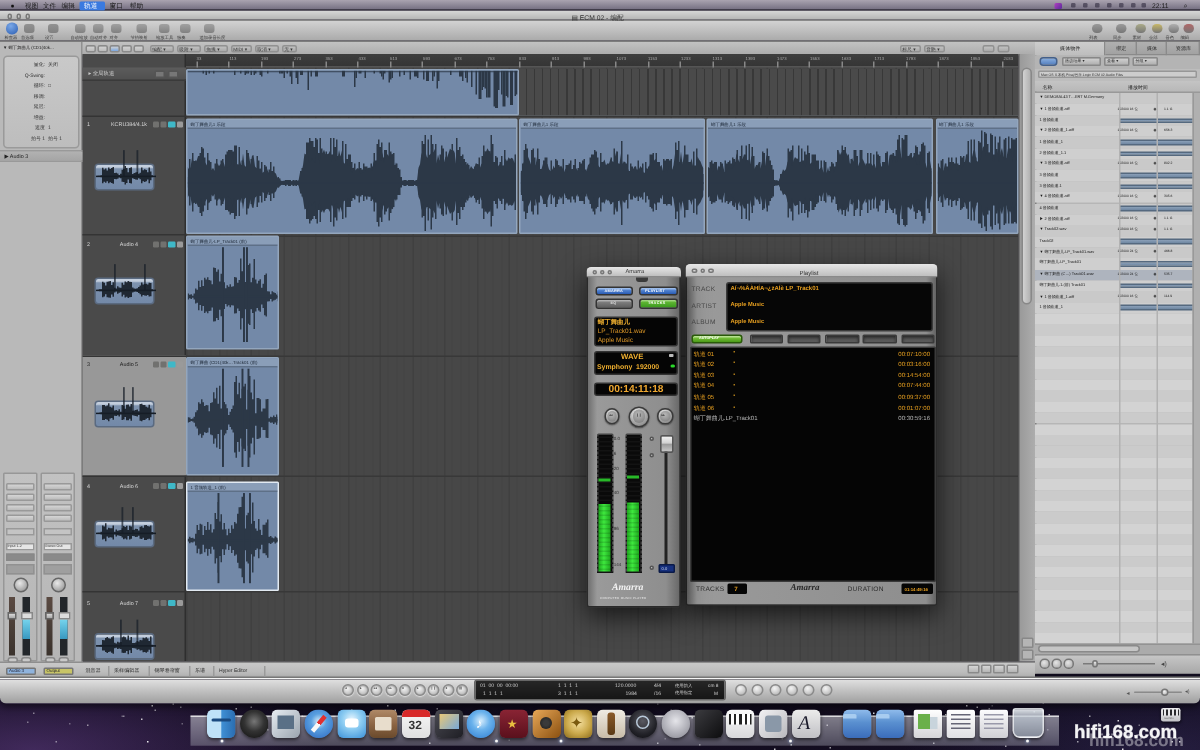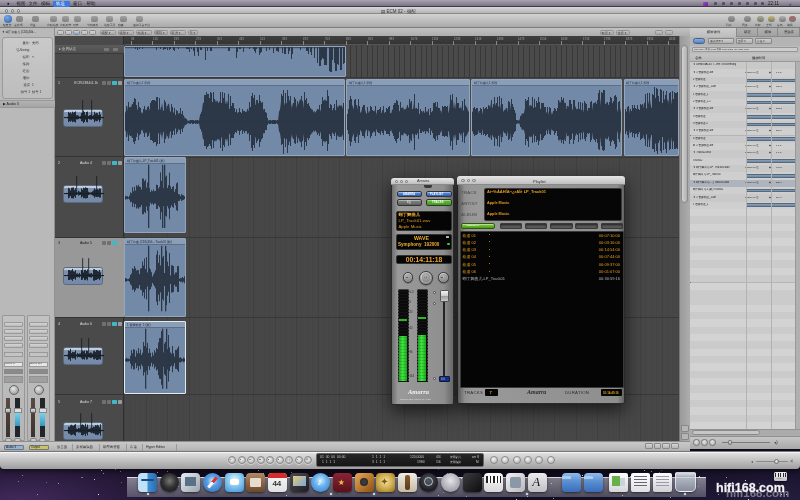--- a/index.html
+++ b/index.html
@@ -788,21 +788,21 @@
       <div style="position:absolute;left:0;top:0;width:100%;height:100%;background:radial-gradient(circle at 50% 35%,#e8f6ff 0%,#8ecdf2 40%,#3a90d8 100%);"></div>
       <div style="position:absolute;left:5px;top:6px;width:9px;height:6px;background:#fff;border-radius:2px;"></div>
     </div>
     <div style="position:absolute;left:246.25px;top:472.5px;width:19px;height:19px;border-radius:4px;overflow:hidden;box-shadow:0 1px 2.5px rgba(0,0,0,0.55);">
       <div style="position:absolute;left:0;top:0;width:100%;height:100%;background:linear-gradient(180deg,#b08a68 0%,#8a6342 55%,#6a4a2c 100%);"></div>
       <div style="position:absolute;left:4px;top:5px;width:11px;height:9px;background:#e8ddcc;border-radius:1px;"></div>
     </div>
     <div style="position:absolute;left:267.9px;top:472.5px;width:19px;height:19px;border-radius:4px;overflow:hidden;box-shadow:0 1px 2.5px rgba(0,0,0,0.55);">
       <div style="position:absolute;left:0;top:0;width:100%;height:100%;background:linear-gradient(180deg,#f8f8f8,#e0e0e0);"></div>
       <div style="position:absolute;left:0;top:0;width:100%;height:5px;background:#d82a2a;"></div>
-      <div style="position:absolute;left:4.5px;top:6px;font-size:8px;color:#333;font-weight:bold;">44</div>
+      <div style="position:absolute;left:4.5px;top:6px;font-size:8px;color:#333;font-weight:bold;">32</div>
     </div>
     <div style="position:absolute;left:289.54999999999995px;top:472.5px;width:19px;height:19px;border-radius:4px;overflow:hidden;box-shadow:0 1px 2.5px rgba(0,0,0,0.55);">
       <div style="position:absolute;left:0;top:0;width:100%;height:100%;background:linear-gradient(135deg,#4a4a52,#1e1e24);"></div>
       <div style="position:absolute;left:3px;top:3px;width:13px;height:10px;background:linear-gradient(135deg,#e8c878,#78a8d8);"></div>
     </div>
     <div style="position:absolute;left:311.2px;top:472.5px;width:19px;height:19px;border-radius:50%;overflow:hidden;box-shadow:0 1px 2.5px rgba(0,0,0,0.55);">
       <div style="position:absolute;left:0;top:0;width:100%;height:100%;background:radial-gradient(circle at 50% 40%,#d5ecfc 0%,#6ab2ec 40%,#2a7ad0 100%);"></div>
       <div style="position:absolute;left:6px;top:4px;font-size:9px;color:#fff;">♪</div>
     </div>
     <div style="position:absolute;left:332.85px;top:472.5px;width:19px;height:19px;border-radius:4px;overflow:hidden;box-shadow:0 1px 2.5px rgba(0,0,0,0.55);">

